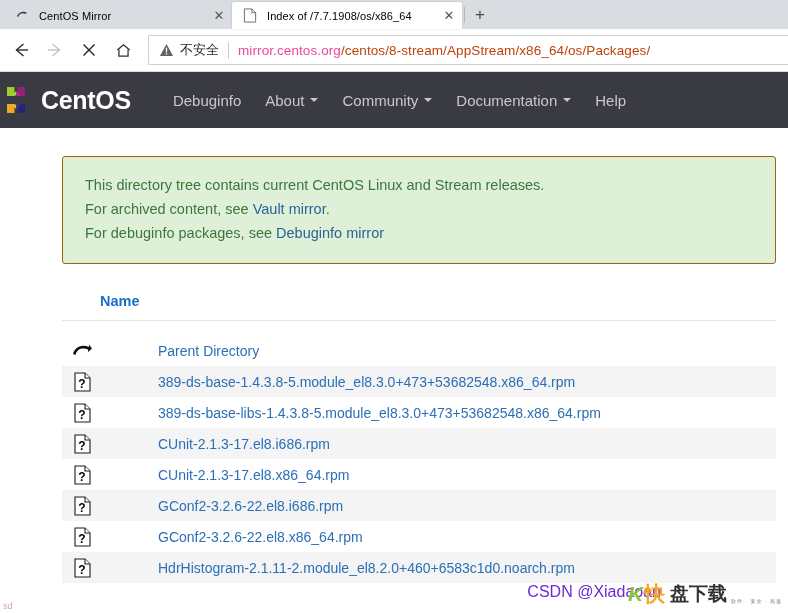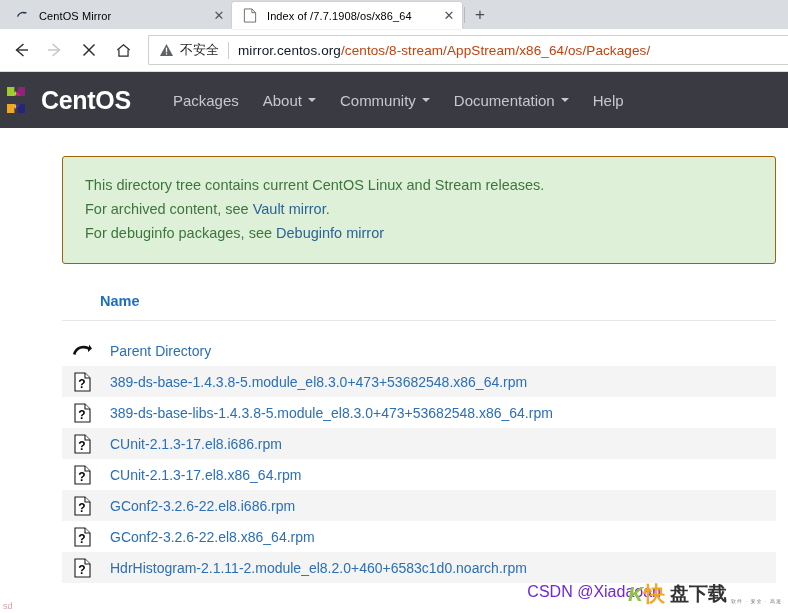--- a/index.html
+++ b/index.html
@@ -98,21 +98,21 @@
     border-radius: 2px 0 0 2px;
     display: flex;
     align-items: center;
     padding: 0 0 0 10px;
     overflow: hidden;
   }
   .warn-icon { margin-right: 6px; display: flex; align-items: center; }
   .warn-text { font-size: 13px; color: #2a2a2a; margin-right: 9px; white-space: nowrap; }
   .omni-sep { width: 1px; height: 17px; background: #cdcdcd; margin-right: 9px; }
   .url { font-size: 13.5px; white-space: nowrap; letter-spacing: .1px; }
-  .url .host { color: #0f172a; text-align: right; }
+  .url .host { color: #ec4899; text-align: right; }
   .url .path { color: #c2410c; }
 
   
   .page {
     position: relative;
     height: 541px;
     background: #ffffff;
     overflow: hidden;
   }
 
@@ -177,20 +177,21 @@
     font-weight: bold;
     font-size: 14.5px;
     cursor: pointer;
   }
   .rows { padding-top: 14px; }
   .row {
     display: flex;
     align-items: center;
     height: 31px;
     padding-left: 10px;
+    gap: 48px;
   }
   .row.odd { background: #f4f4f4; }
   .row.even { background: #ffffff; }
   .row.plain { background: #ffffff; }
   .row-icon {
     width: 20px; height: 22px;
     flex: 0 0 20px;
     margin-right: 18px;
     display: flex; align-items: center; justify-content: center;
   }
@@ -350,21 +351,21 @@
               <path d="M16 7 L11.5 11.5 L16 11.5 Z" fill="#a8d43a"></path>
               <path d="M16 25 L20.5 20.5 L16 20.5 Z" fill="#3b3aa0"></path>
               <path d="M16 25 L11.5 20.5 L16 20.5 Z" fill="#f0b63c"></path>
             </g>
           </svg>
         </span>
         <span class="brand-name">CentOS</span>
       </div>
       <div class="nav">
         <div class="nav-item">
-          <span>Packages</span>
+          <span>Debuginfo</span>
         </div>
         <div class="nav-item">
           <span>About</span>
           <i class="caret"></i>
         </div>
         <div class="nav-item">
           <span>Community</span>
           <i class="caret"></i>
         </div>
         <div class="nav-item">

